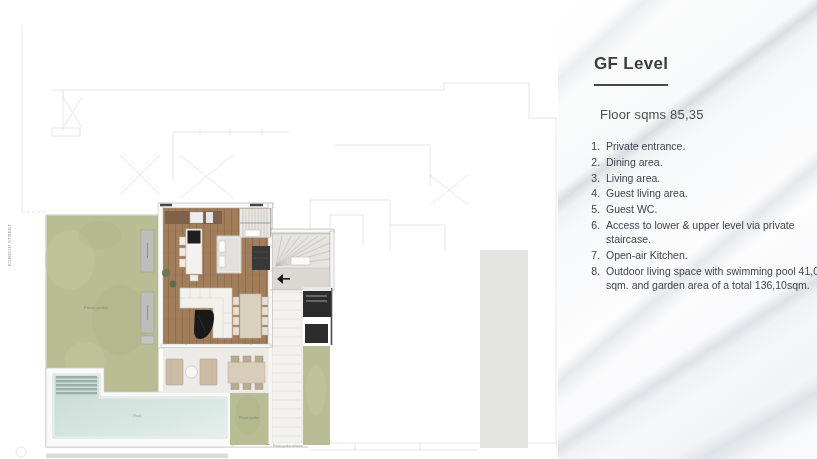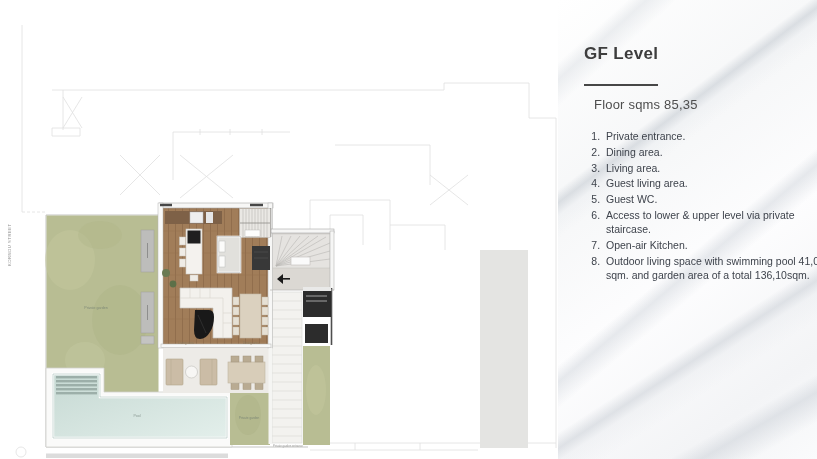--- a/index.html
+++ b/index.html
@@ -15,26 +15,26 @@
     background-color:#fcfcfc;
     background-image:
       linear-gradient(143deg, transparent 29%, rgba(189,196,204,.50) 31%, rgba(226,230,235,.28) 33%, transparent 36.5%),
       linear-gradient(140deg, transparent 54%, rgba(198,204,212,.42) 56.5%, transparent 60.5%),
       linear-gradient(147deg, transparent 69%, rgba(183,190,199,.40) 71.5%, rgba(220,224,229,.25) 73.5%, transparent 78%),
       linear-gradient(138deg, transparent 9%, rgba(210,215,221,.40) 11.5%, transparent 15.5%),
       linear-gradient(150deg, transparent 86%, rgba(196,202,210,.45) 89%, transparent 94%),
       linear-gradient(144deg, #ffffff 0%, #f6f7f8 33%, #fdfdfe 58%, #f3f4f6 84%, #fafbfc 100%);
   }
   .marble h1{
-    margin:0;display:inline-block;
+    margin:10px;display:inline-block;
     font-size:17px;font-weight:700;color:#3d3d3d;letter-spacing:.3px;
-    border-bottom:2px solid #474747;padding-bottom:20px;
+    border-bottom:2px solid #474747;padding-bottom:10px;
   }
   .subtitle{
-    margin:11px 0 0 10px;font-size:13px;color:#4e4e4e;letter-spacing:.2px;
+    margin:11px 0 0 16px;font-size:13px;color:#4e4e4e;letter-spacing:.2px;
   }
   ol.legend{
     margin:17px 0 0 0;padding:0 0 0 19px;width:222px;
     font-size:10.5px;line-height:1.36;color:#3e434c;
   }
   ol.legend li{margin:0 0 1.5px 0;padding-left:3px;}
   
   .plan text{font-family:"Liberation Sans",sans-serif;}
 </style>
 </head>

